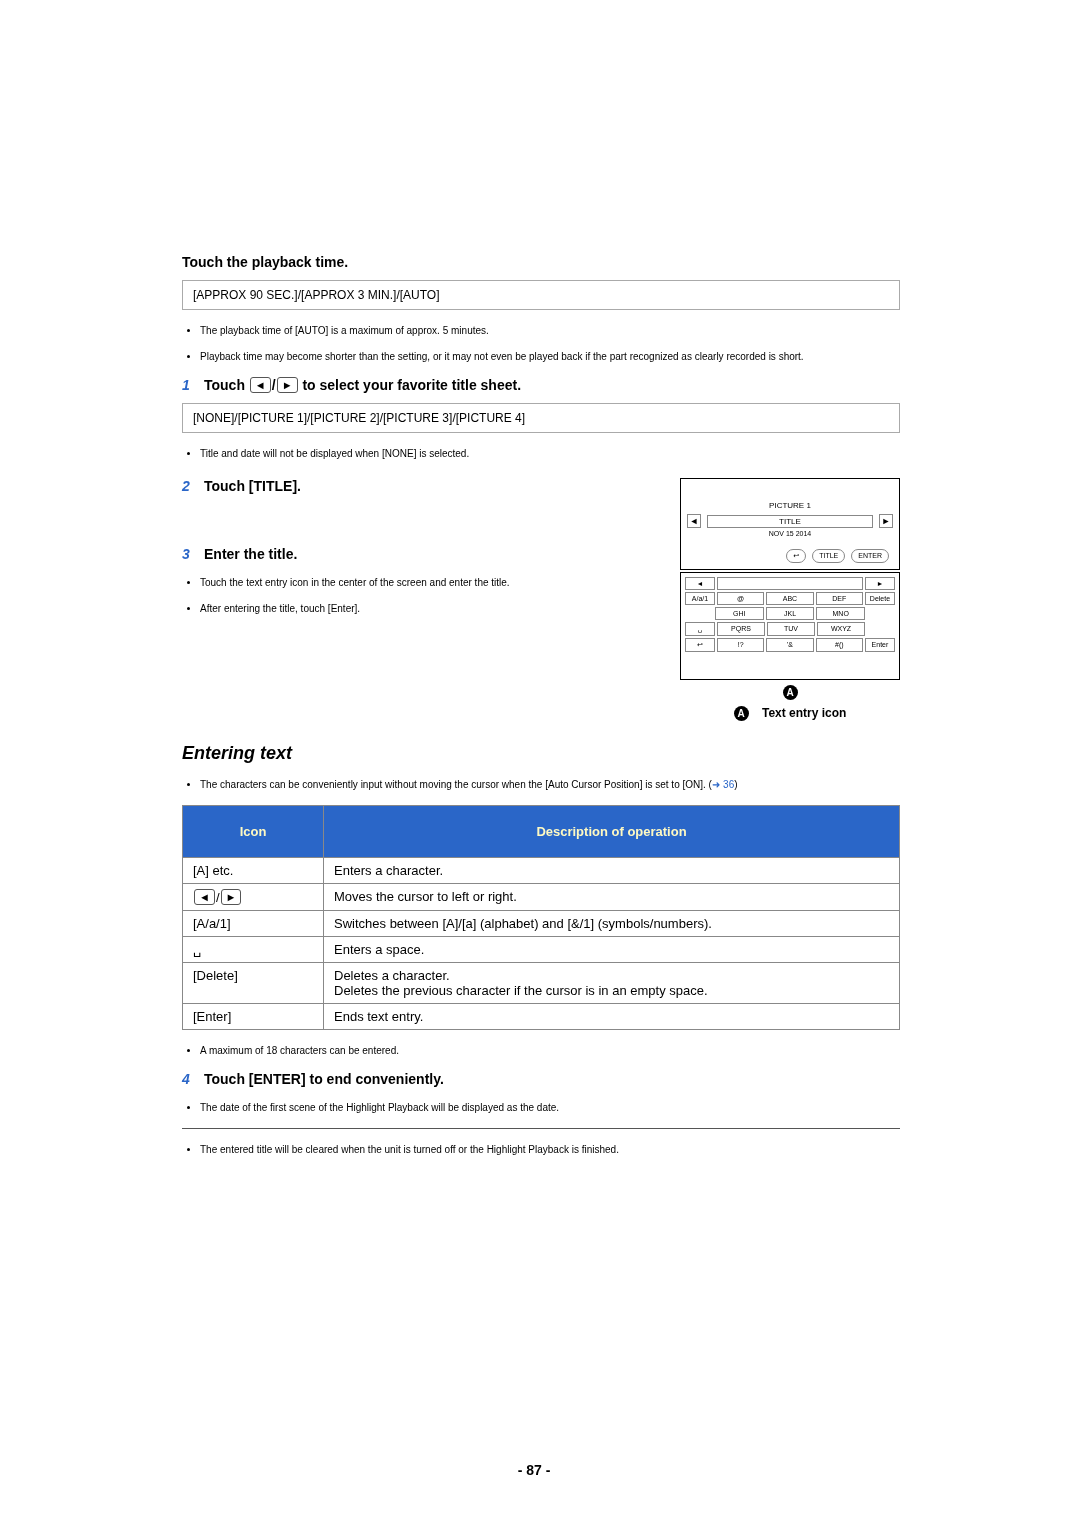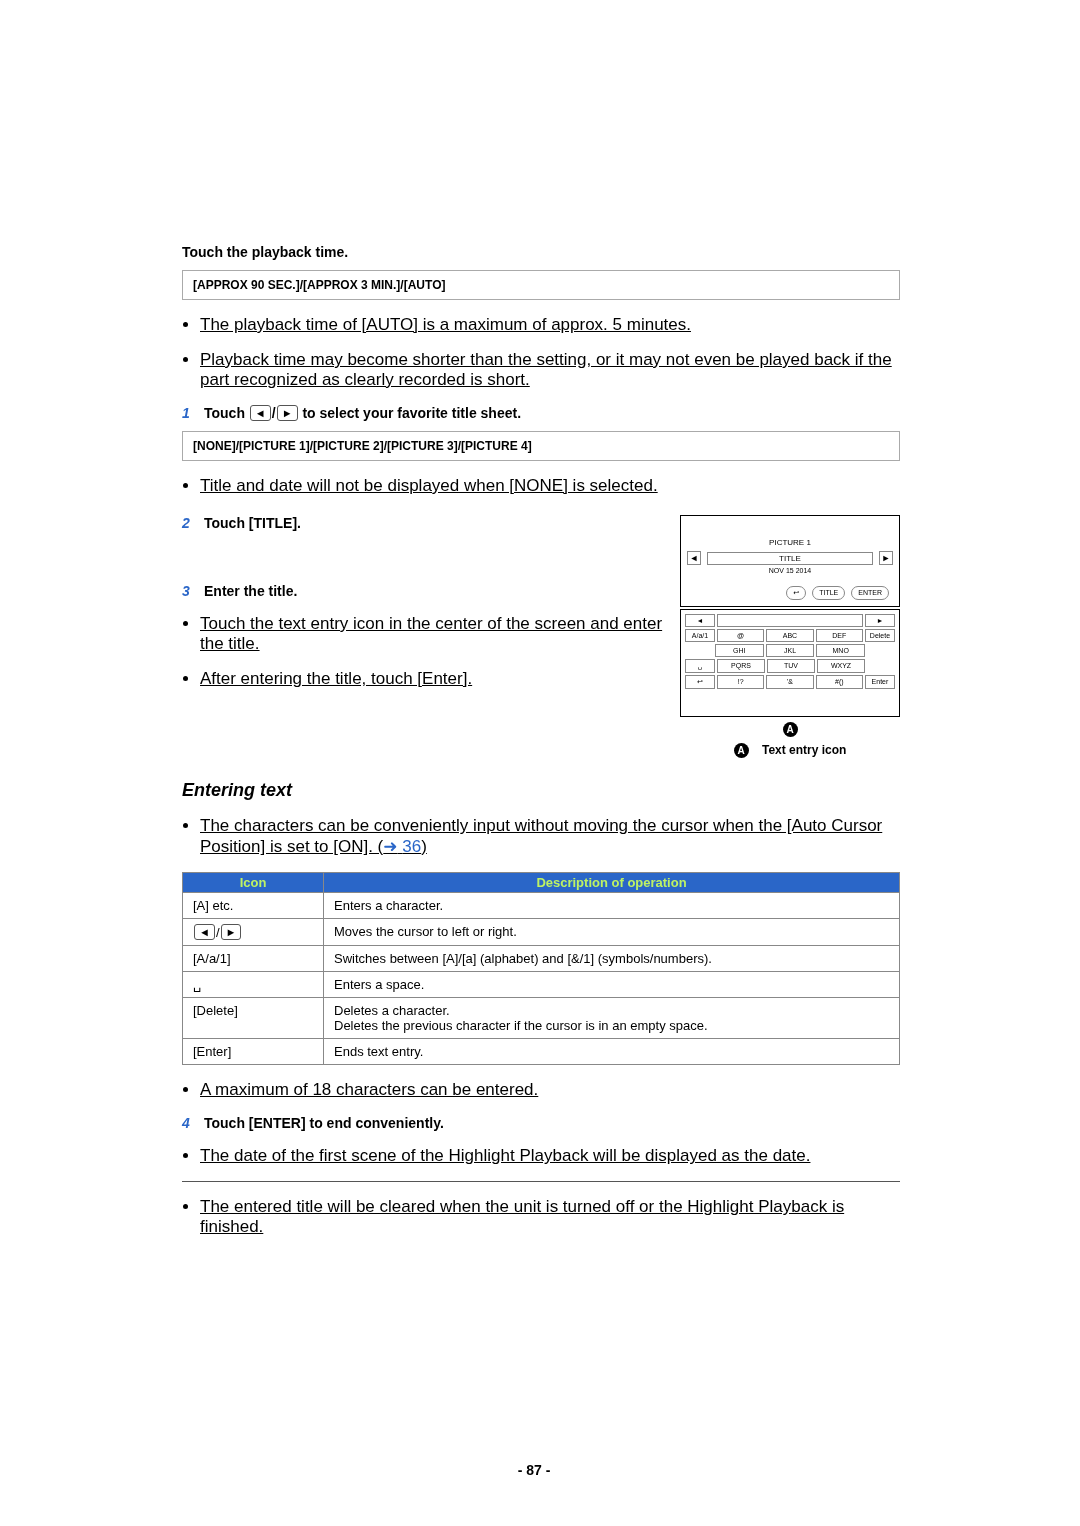--- a/index.html
+++ b/index.html
@@ -28,37 +28,36 @@
     display: inline-block;
     width: 14px;
     height: 14px;
     background: #000;
     margin-right: 10px;
     margin-left:-24px;
   }
   .sub-bold {
     font-weight: bold;
     font-size: 14px;
-    margin-top: 4px;
+    margin-top: 14px;
   }
   .opt-box {
     border: 1px solid #aaa;
     padding: 7px 10px;
     margin: 10px 0;
-    font-weight: bold;
+    font-weight: normal;
     font-size: 12px;
   }
   ul.bullets {
     margin: 4px 0 10px 0;
     padding-left: 18px;
   }
   ul.bullets li {
     margin: 15px 0;
-    font-size: 17px;
-    text-decoration: underline;
+    font-size: 10px;
   }
   .step-row {
     display: flex;
     align-items: baseline;
     margin-top: 4px;
   }
   .step-num {
     color: #2a66c8;
     font-weight: bold;
     font-style: italic;
@@ -141,23 +140,23 @@
   }
   .linkish { color:#2a66c8; }
   table.ops {
     border-collapse: collapse;
     width: 100%;
     margin-top: 8px;
     font-size: 13px;
   }
   table.ops th {
     background: #2a66c8;
-    color: #bef264;
-    font-weight: bold;
-    padding: 2px 8px;
+    color: #fef9c3;
+    font-weight: bold;
+    padding: 18px 8px;
     border: 1px solid #888;
     text-align: center;
   }
   table.ops td {
     border: 1px solid #888;
     padding: 5px 10px;
     vertical-align: top;
   }
   table.ops td.ic { text-align:left; width:120px;}
   .hr { border-top:1px solid #555; margin:14px 0 8px 0;}

